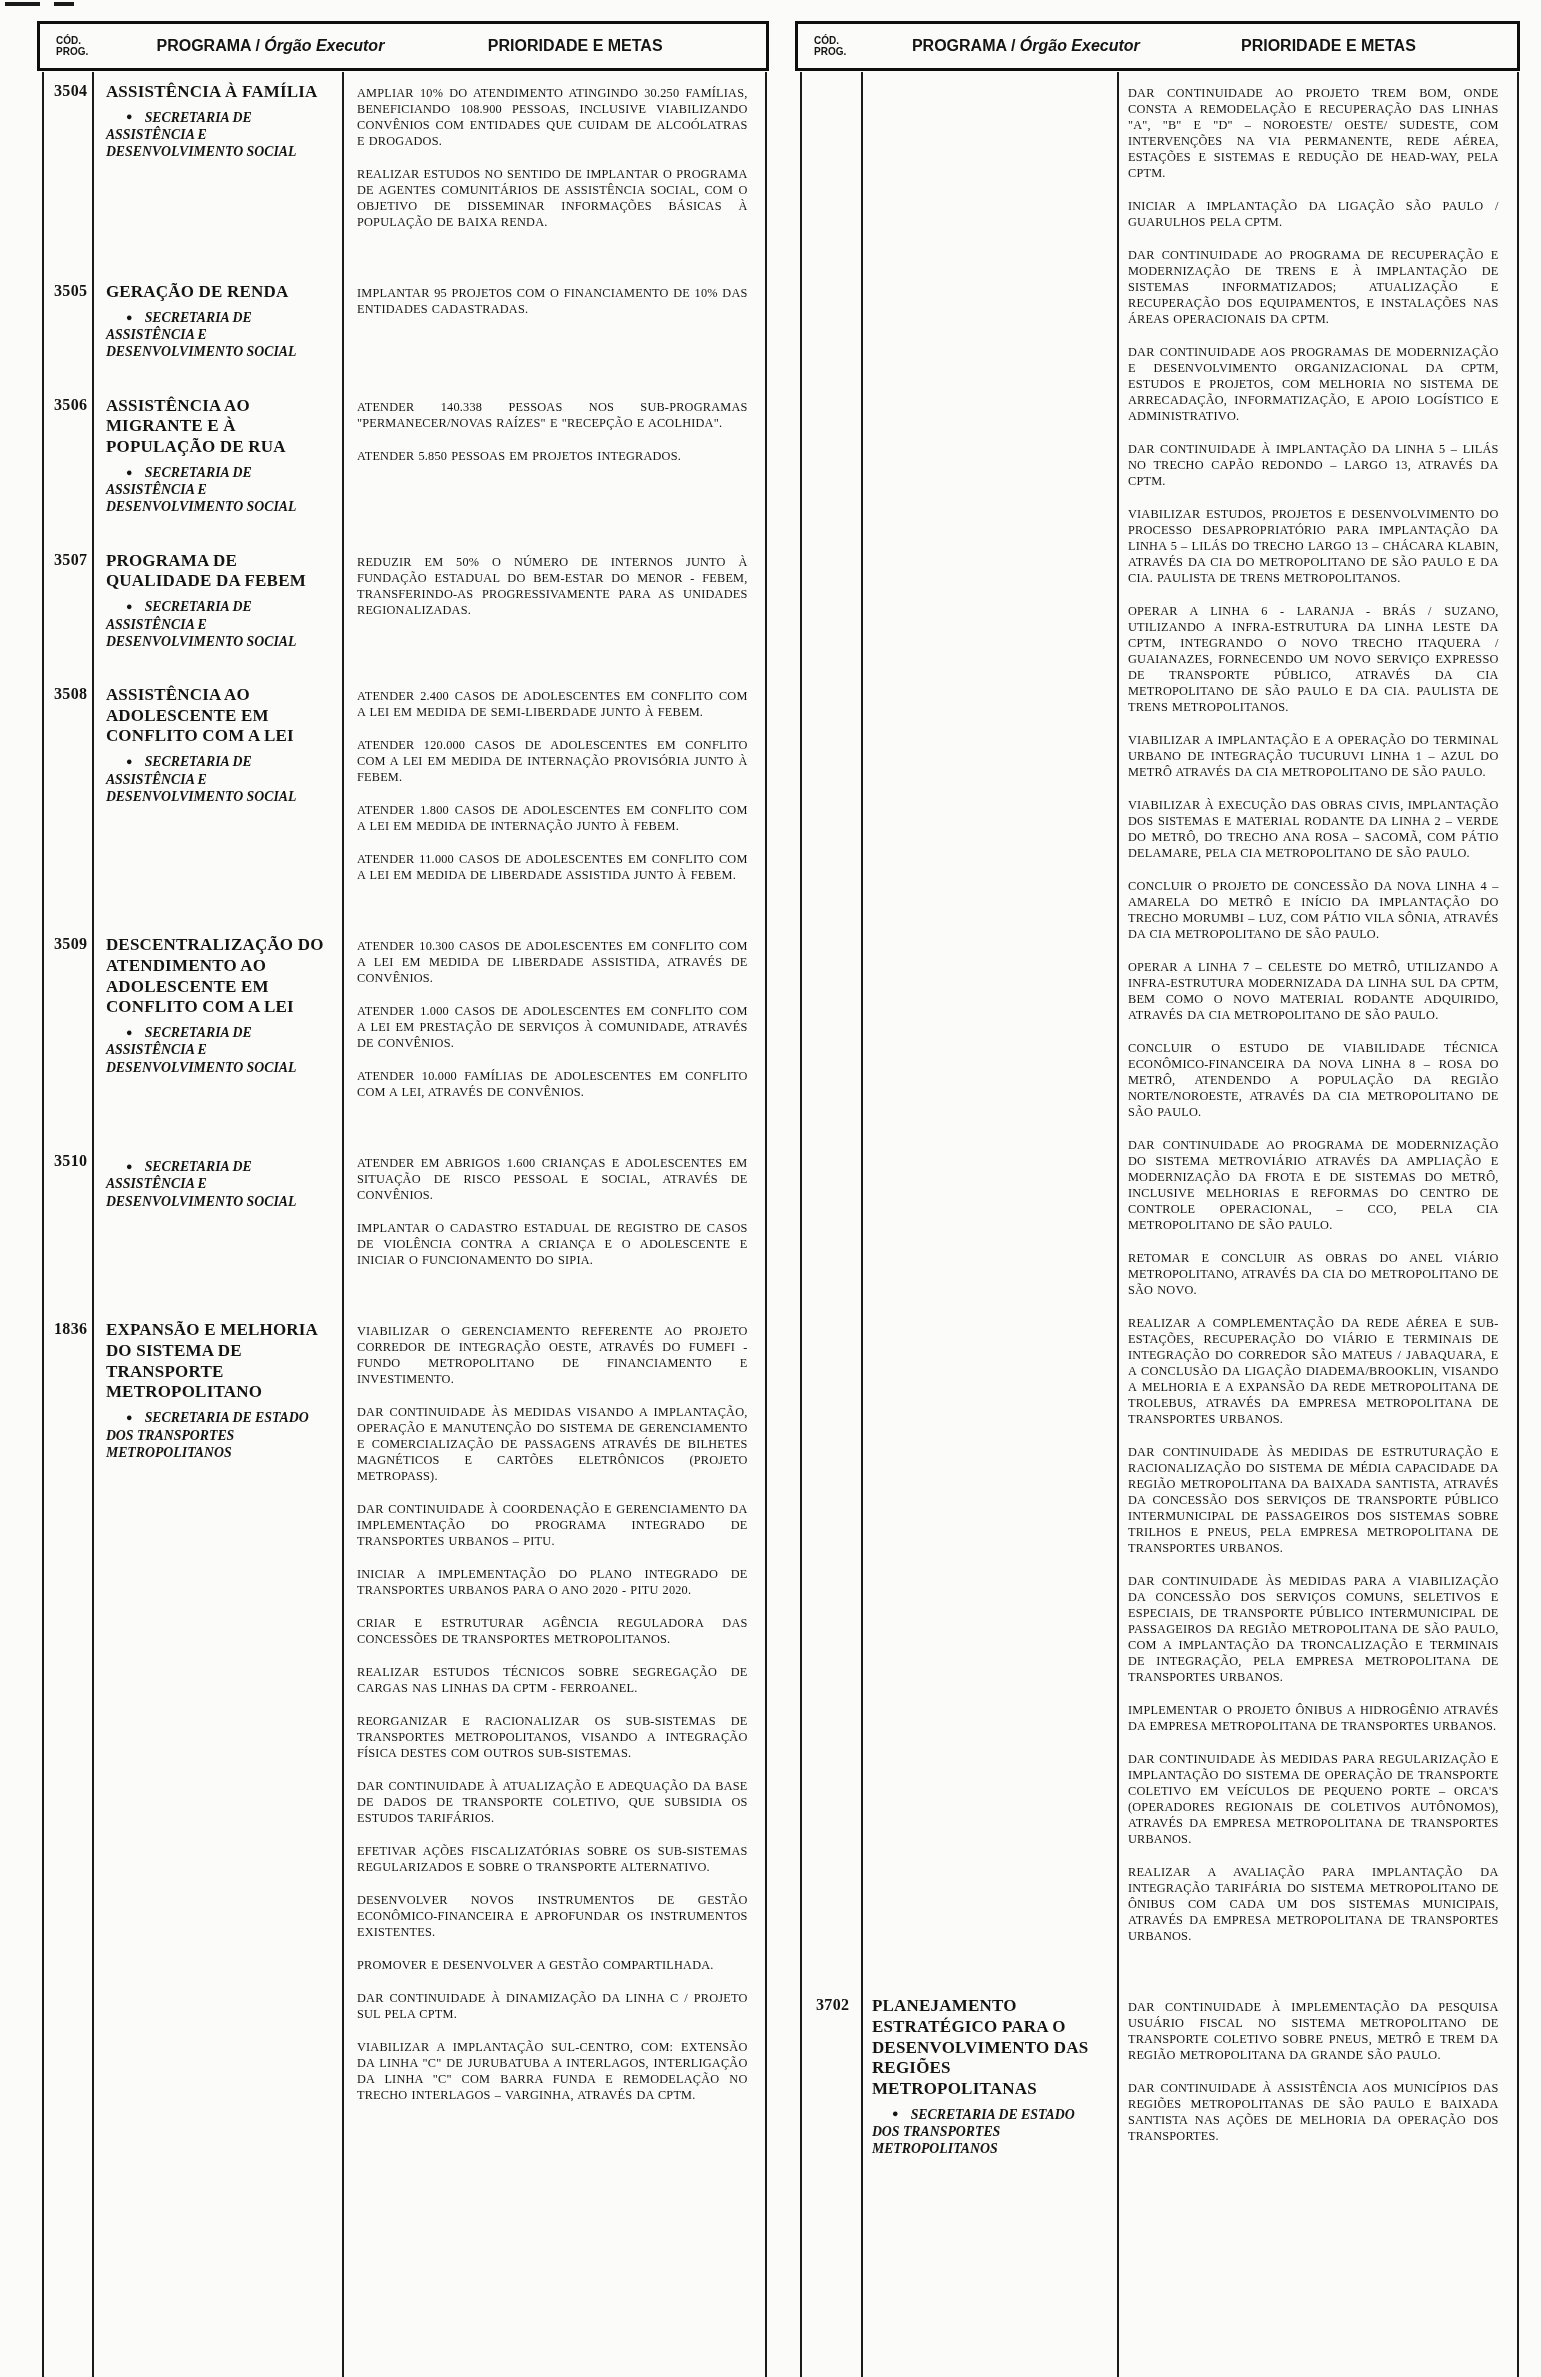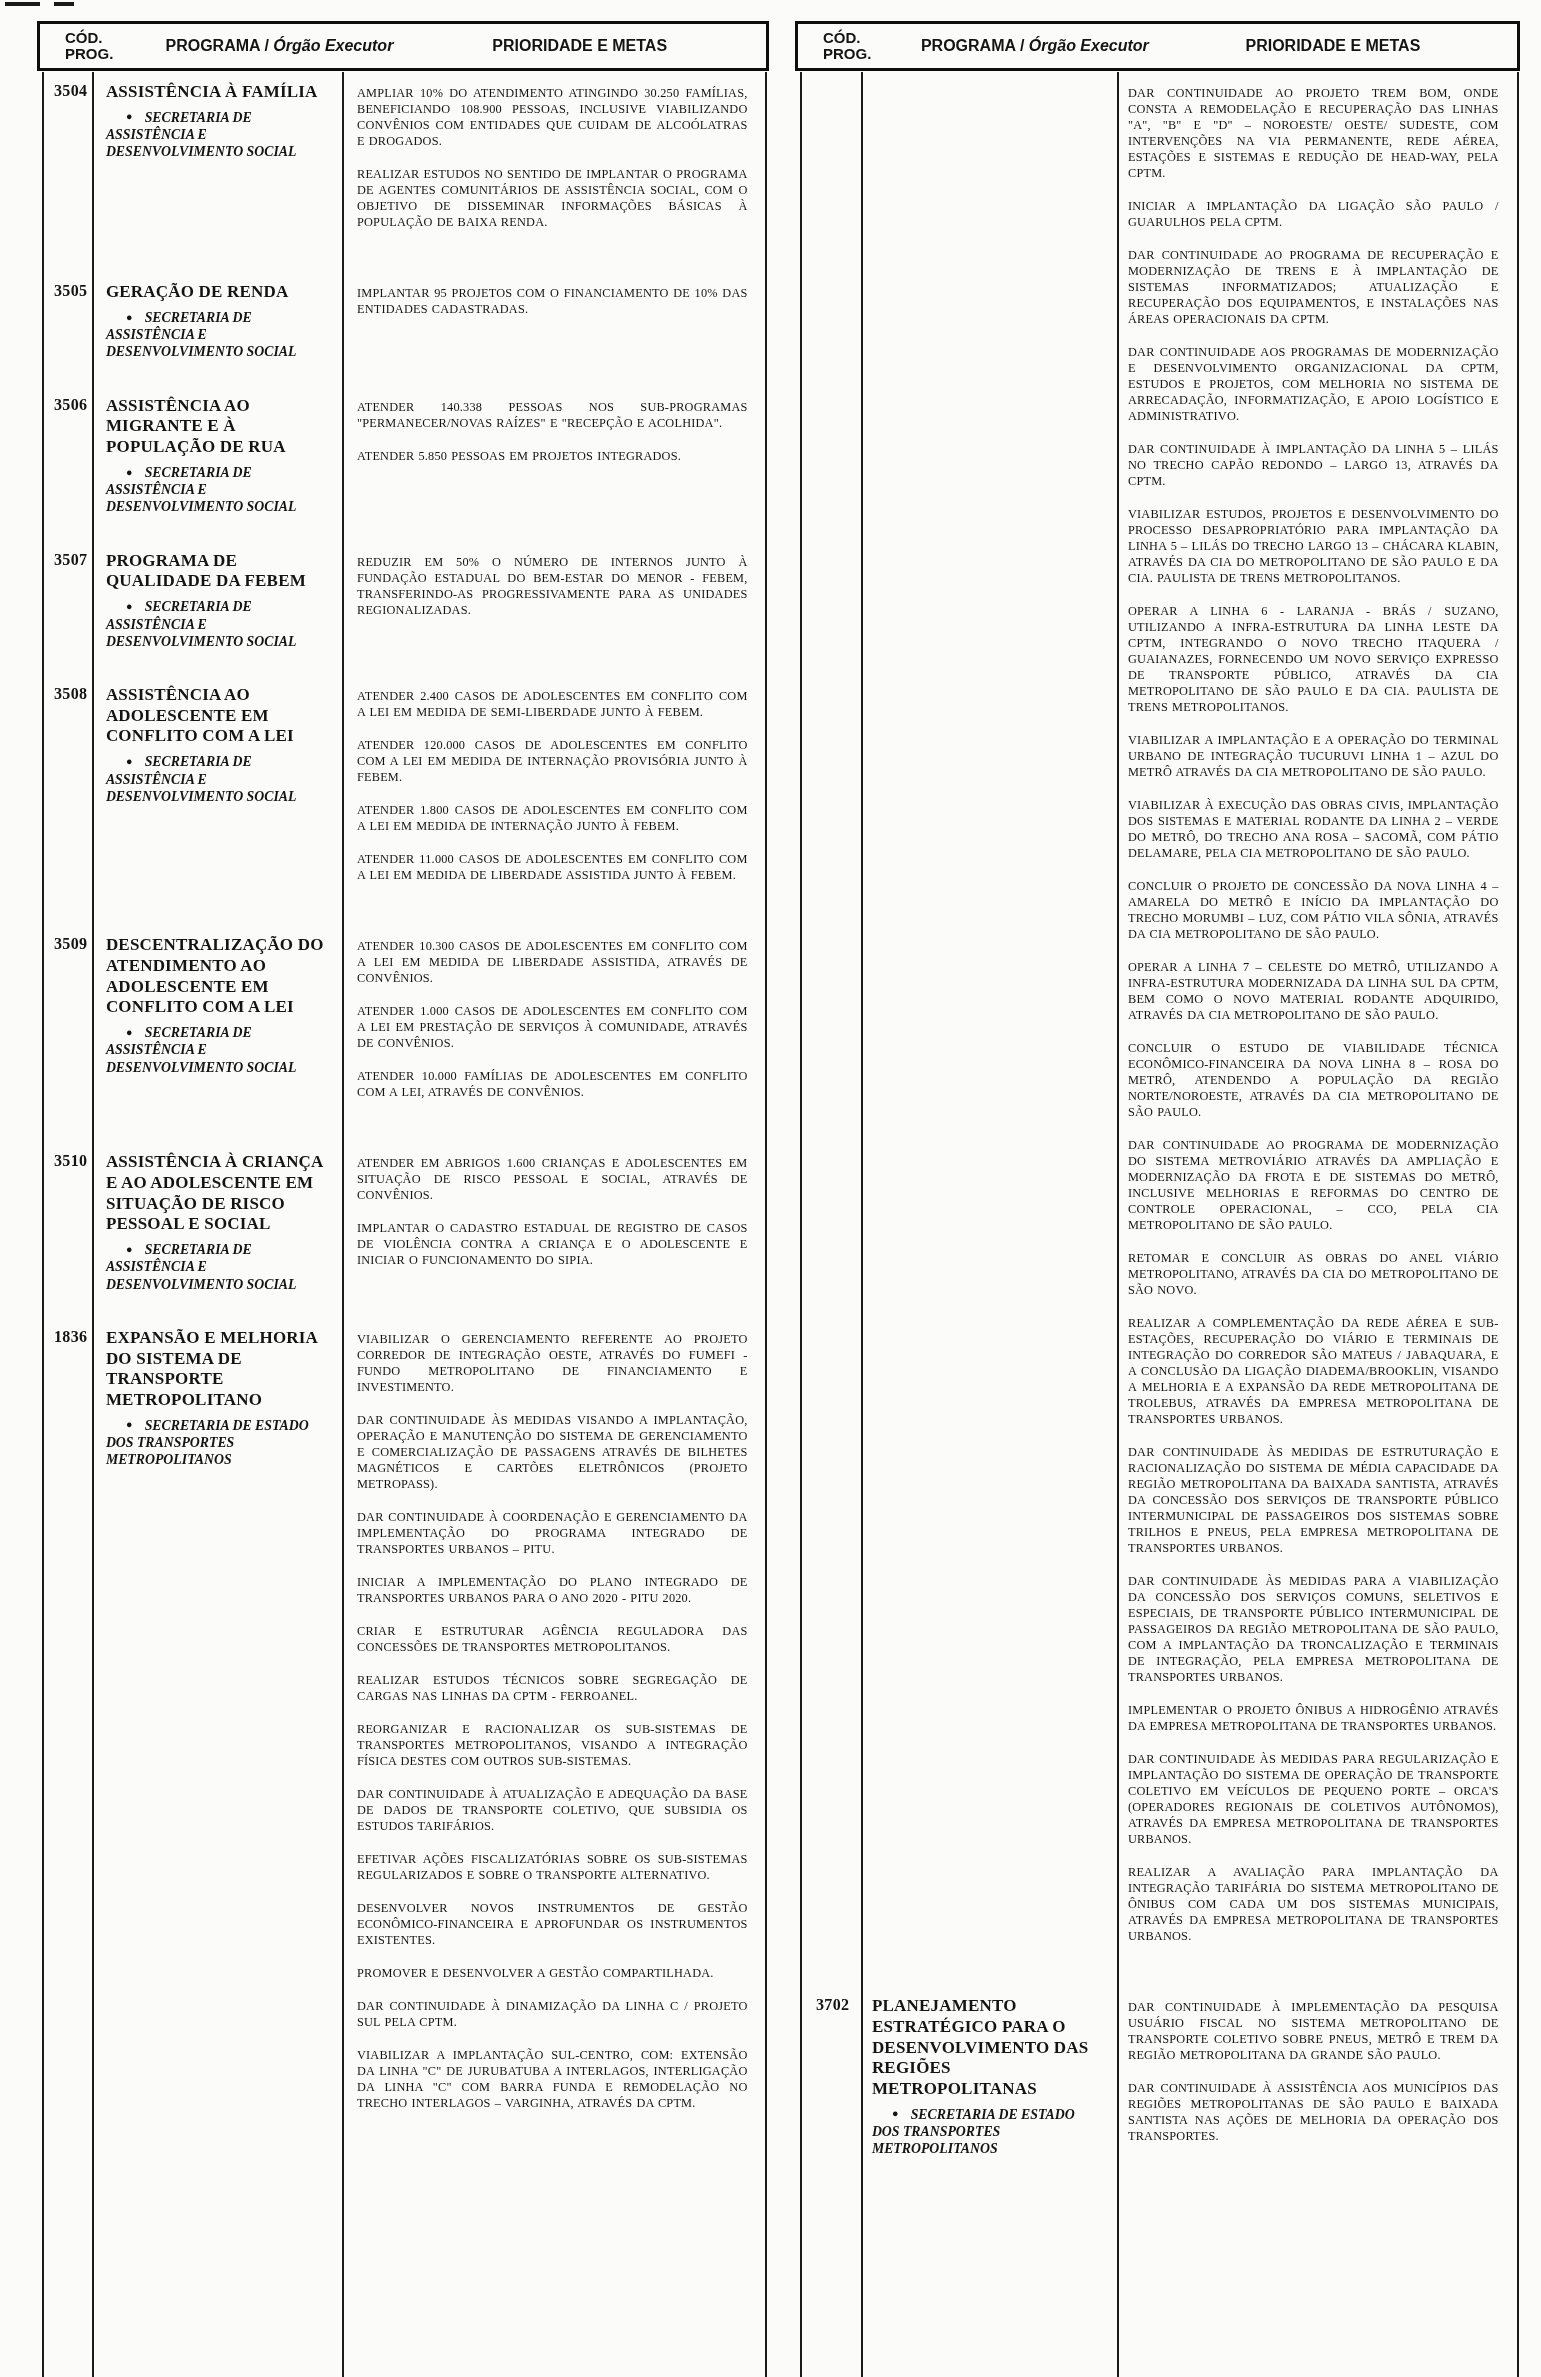--- a/index.html
+++ b/index.html
@@ -14,21 +14,21 @@
   .half{position:absolute; top:21.4px; height:2356px;}
   .half-left{left:37px; width:732px;}
   .half-right{left:795px; width:725px;}
 
   .header-box{
     position:relative; height:44px; border:3.1px solid #0e0e0e;
     display:flex; align-items:center;
     font-family:"Liberation Sans", sans-serif; font-weight:bold;
     background:#fbfbf9; z-index:2;
   }
-  .hdr-code{width:67px; padding-left:25px; font-size:15px; line-height:1.12; white-space:pre-line;}
+  .hdr-code{width:67px; padding-left:16px; font-size:10px; line-height:1.12; white-space:pre-line;}
   .hdr-program{width:36%; text-align:right; font-size:16px;}
   .hdr-program .exec{font-style:italic;}
   .hdr-metas{flex:1; text-align:center; font-size:16px;}
 
   .vrule{position:absolute; top:51px; bottom:0; width:2.3px; background:#1a1a1a; z-index:1;}
 
   .tbody{position:relative; padding:10.7px 9.2px 0 7.7px; z-index:2;}
   .row{display:grid; grid-template-columns:52px 248px 1fr; margin-bottom:35px;}
   .half-right .row{grid-template-columns:60px 253px 1fr;}
 
@@ -125,21 +125,20 @@
           </div>
           <div class="cell-metas">
             <p class="meta">ATENDER 10.300 CASOS DE ADOLESCENTES EM CONFLITO COM A LEI EM MEDIDA DE LIBERDADE ASSISTIDA, ATRAVÉS DE CONVÊNIOS.</p>
             <p class="meta">ATENDER 1.000 CASOS DE ADOLESCENTES EM CONFLITO COM A LEI EM PRESTAÇÃO DE SERVIÇOS À COMUNIDADE, ATRAVÉS DE CONVÊNIOS.</p>
             <p class="meta">ATENDER 10.000 FAMÍLIAS DE ADOLESCENTES EM CONFLITO COM A LEI, ATRAVÉS DE CONVÊNIOS.</p>
           </div>
         </div>
         <div class="row">
           <div class="cell-code">3510</div>
           <div class="cell-prog">
-            <div class="prog-title">ASSISTÊNCIA À CRIANÇA E AO ADOLESCENTE EM SITUAÇÃO DE RISCO PESSOAL E SOCIAL</div>
             <div class="agency"><span class="bullet">●</span><span>SECRETARIA DE ASSISTÊNCIA E DESENVOLVIMENTO SOCIAL</span></div>
           </div>
           <div class="cell-metas">
             <p class="meta">ATENDER EM ABRIGOS 1.600 CRIANÇAS E ADOLESCENTES EM SITUAÇÃO DE RISCO PESSOAL E SOCIAL, ATRAVÉS DE CONVÊNIOS.</p>
             <p class="meta">IMPLANTAR O CADASTRO ESTADUAL DE REGISTRO DE CASOS DE VIOLÊNCIA CONTRA A CRIANÇA E O ADOLESCENTE E INICIAR O FUNCIONAMENTO DO SIPIA.</p>
           </div>
         </div>
         <div class="row">
           <div class="cell-code">1836</div>
           <div class="cell-prog">

